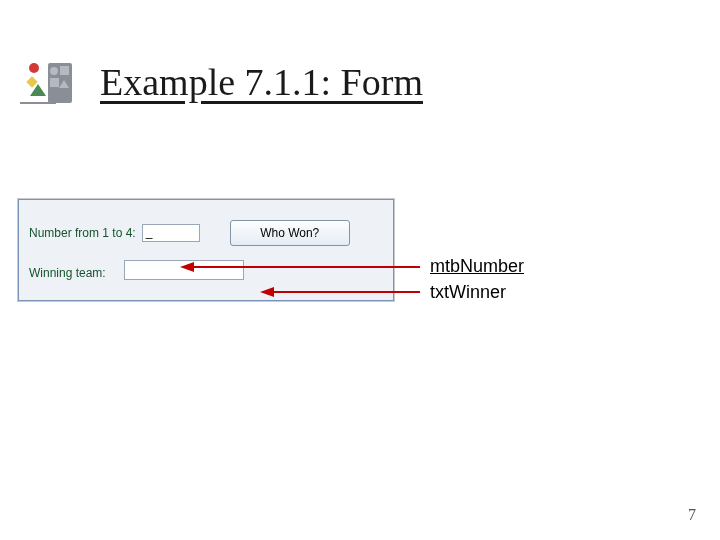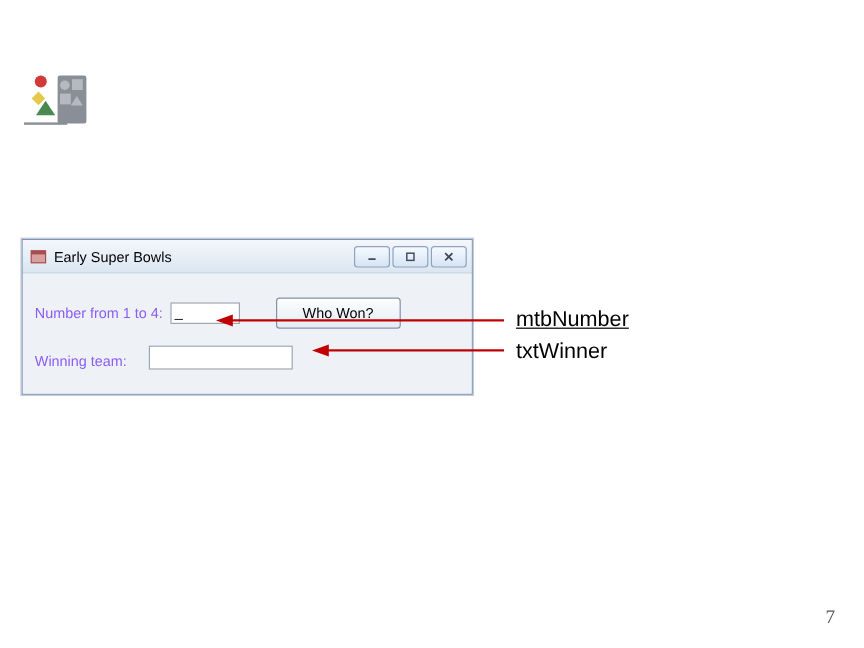--- a/index.html
+++ b/index.html
@@ -85,37 +85,37 @@
     background: #eef2f7;
     padding: 10px 10px 14px 10px;
   }
   .row {
     display: flex;
     align-items: center;
     margin: 10px 0 14px 0;
   }
   .lbl {
     font-size: 12px;
-    color: #8b5cf6;
+    color: #14532d;
     white-space: nowrap;
     margin-right: 6px;
   }
   .mtb {
     width: 58px;
     height: 18px;
     background: #fff;
     border: 1px solid #9aa7b7;
     font-size: 12px;
     padding: 0 3px;
     color: #000;
   }
   .btn {
     margin-left: 30px;
     height: 26px;
-    width: 104px;
+    width: 120px;
     border: 1px solid #8294aa;
     border-radius: 3px;
     background: linear-gradient(#fdfefe, #e4ecf4);
     font-size: 12px;
     color: #000;
   }
   .txt {
     width: 120px;
     height: 20px;
     background: #fff;
@@ -154,51 +154,25 @@
       <circle cx="34" cy="13" r="4" fill="#b5bac0"></circle>
       <rect x="40" y="8" width="9" height="9" fill="#b5bac0"></rect>
       <rect x="30" y="20" width="9" height="9" fill="#b5bac0"></rect>
       <polygon points="44,22 49,30 39,30" fill="#b5bac0"></polygon>
       <circle cx="14" cy="10" r="5" fill="#d23a3a"></circle>
       <rect x="8" y="20" width="8" height="8" fill="#e6c84a" transform="rotate(45 12 24)"></rect>
       <polygon points="18,26 26,38 10,38" fill="#4a8a52"></polygon>
       <rect x="0" y="44" width="36" height="2" fill="#8a8f97"></rect>
     </svg>
   </span>
+  <div class="title">Example 7.1.1: Form</div>
 </div>
 
 <div class="window-container">
   <div class="win">
-    <div class="titlebar">
-      <span class="titlebar-icon">
-        <svg viewBox="0 0 14 14" width="14" height="14">
-          <rect x="1" y="2" width="12" height="10" fill="#d9a0a0" stroke="#a54d4d" stroke-width="1"></rect>
-          <rect x="1" y="2" width="12" height="3" fill="#a54d4d"></rect>
-        </svg>
-      </span>
-      <span class="titlebar-title">Early Super Bowls</span>
-      <div class="chrome-buttons">
-        <div class="chrome-btn">
-          <svg width="10" height="10">
-              <line x1="2" y1="7" x2="8" y2="7" stroke="#3a4b5f" stroke-width="1.5"></line>
-            </svg>
-        </div>
-        <div class="chrome-btn">
-          <svg width="10" height="10">
-              <rect x="2" y="2" width="6" height="6" fill="none" stroke="#3a4b5f" stroke-width="1.2"></rect>
-            </svg>
-        </div>
-        <div class="chrome-btn">
-          <svg width="10" height="10">
-            <line x1="2" y1="2" x2="8" y2="8" stroke="#3a4b5f" stroke-width="1.5"></line>
-            <line x1="8" y1="2" x2="2" y2="8" stroke="#3a4b5f" stroke-width="1.5"></line>
-          </svg>
-        </div>
-      </div>
-    </div>
     <div class="client">
       <div class="row">
         <span class="lbl">Number from 1 to 4:</span>
         <span class="mtb"><span>_</span></span>
         <button class="btn">Who Won?</button>
       </div>
       <div class="row" style="margin-bottom:6px;align-items:flex-end;">
         <span class="lbl">Winning team:</span>
         <span class="txt"><span></span></span>
       </div>

